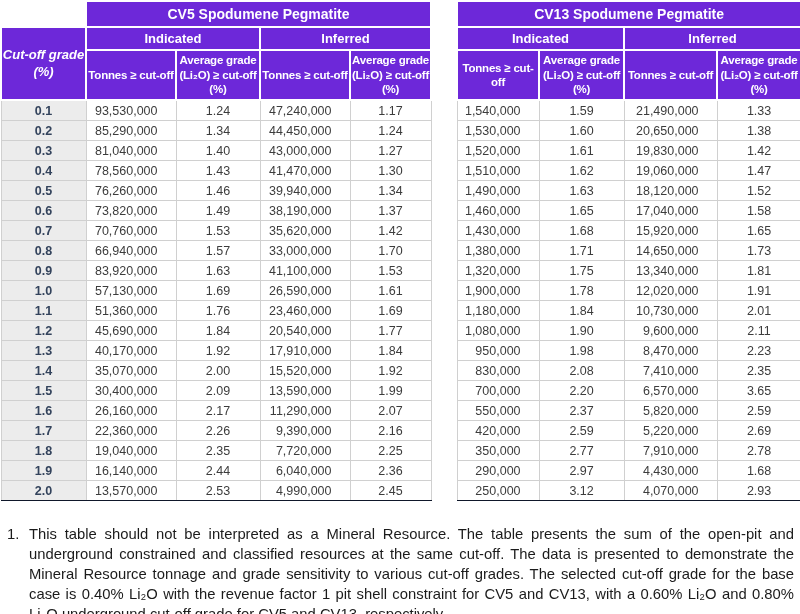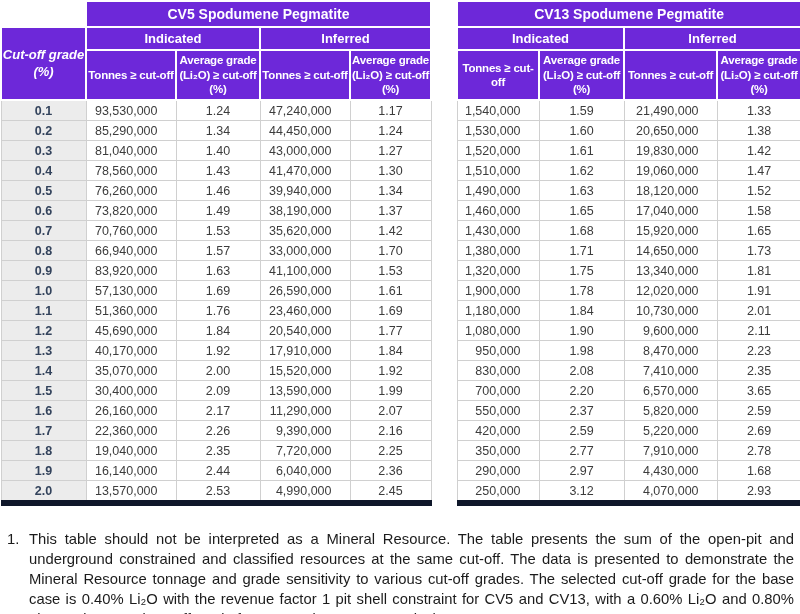--- a/index.html
+++ b/index.html
@@ -36,21 +36,21 @@
   }
   tbody td.cutoff {
     background: #ECECEC;
     color: #33435C;
     font-weight: bold;
     text-align: center;
   }
   tbody td.tonnes { text-align: right; padding-right: 18px; }
   tbody td.grade  { text-align: center; }
   tbody td.spacer { border: none; }
-  tbody tr:last-child td:not(.spacer) { border-bottom: 6px solid #0f172a; }
+  tbody tr:last-child td:not(.spacer) { border-bottom: 1px solid #0f172a; }
   .footnotes {
     margin-top: 23px;
     padding: 0 6px 0 2px;
     color: #1b1b1b;
   }
   .fn {
     position: relative;
     padding-left: 27px;
     text-align: justify;
     font-size: 14.8px;

